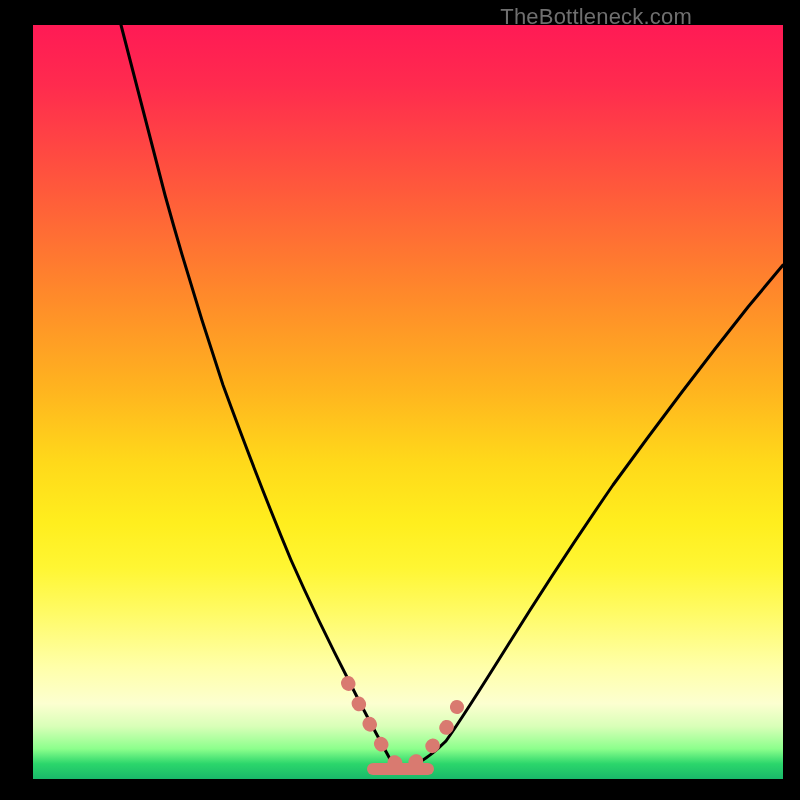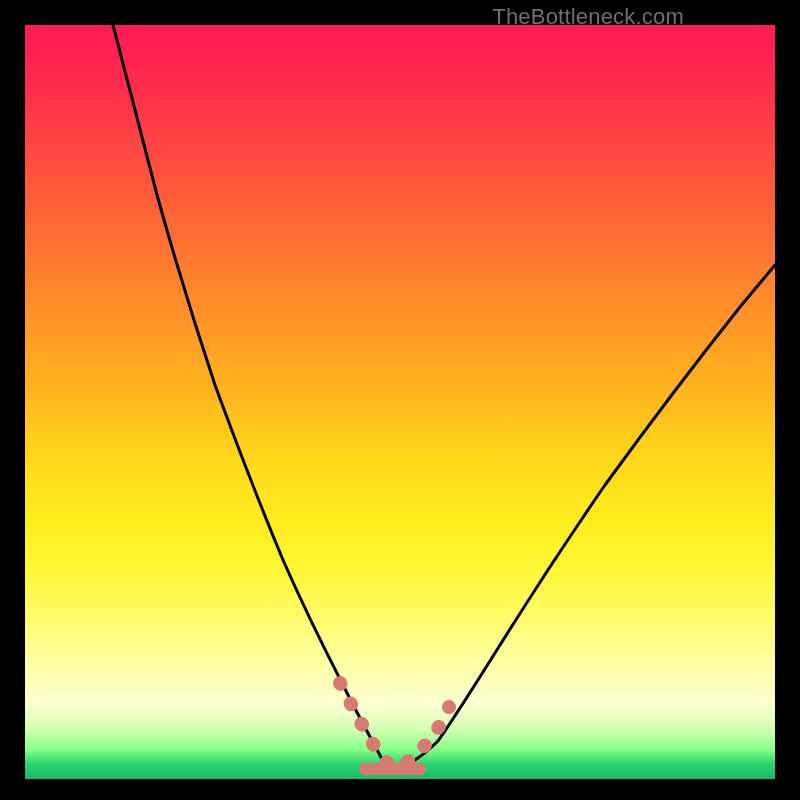--- a/index.html
+++ b/index.html
@@ -6,21 +6,21 @@
     margin: 0;
     padding: 0;
     width: 800px;
     height: 800px;
     overflow: hidden;
     background: #000;
     font-family: Arial, Helvetica, sans-serif;
   }
   .frame {
     position: absolute;
-    left: 0;
+    left: 8px;
     top: 0;
     width: 696px;
     height: 800px;
     background: #000;
   }
   .plot {
     position: absolute;
     left: 25px;
     top: 25px;
     width: 750px;

